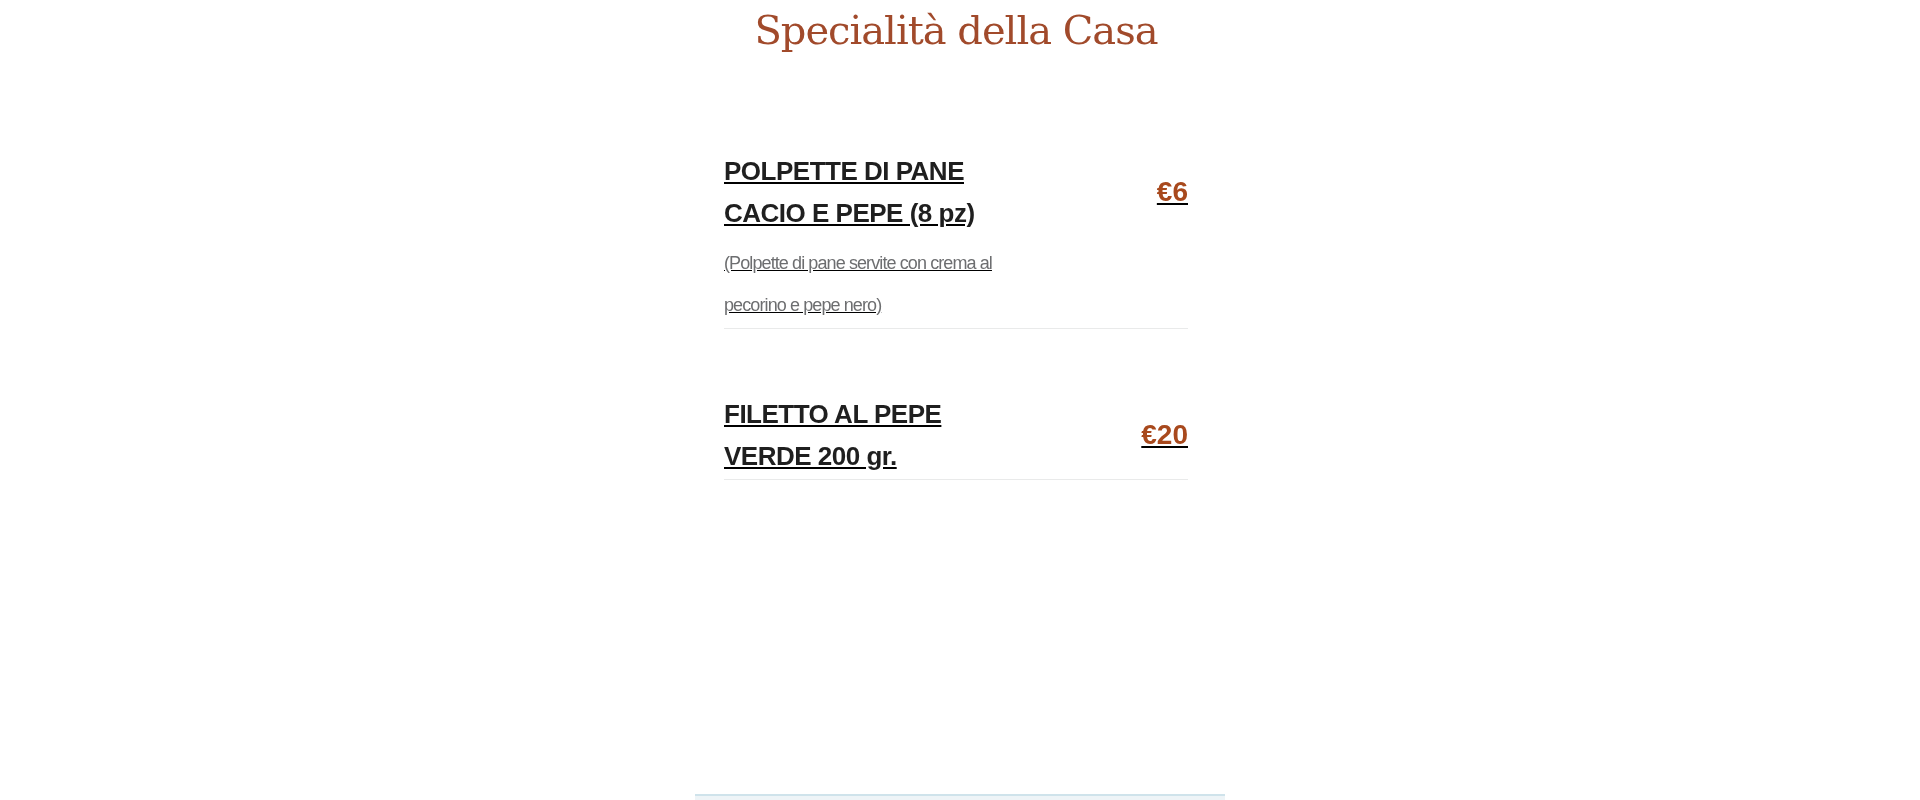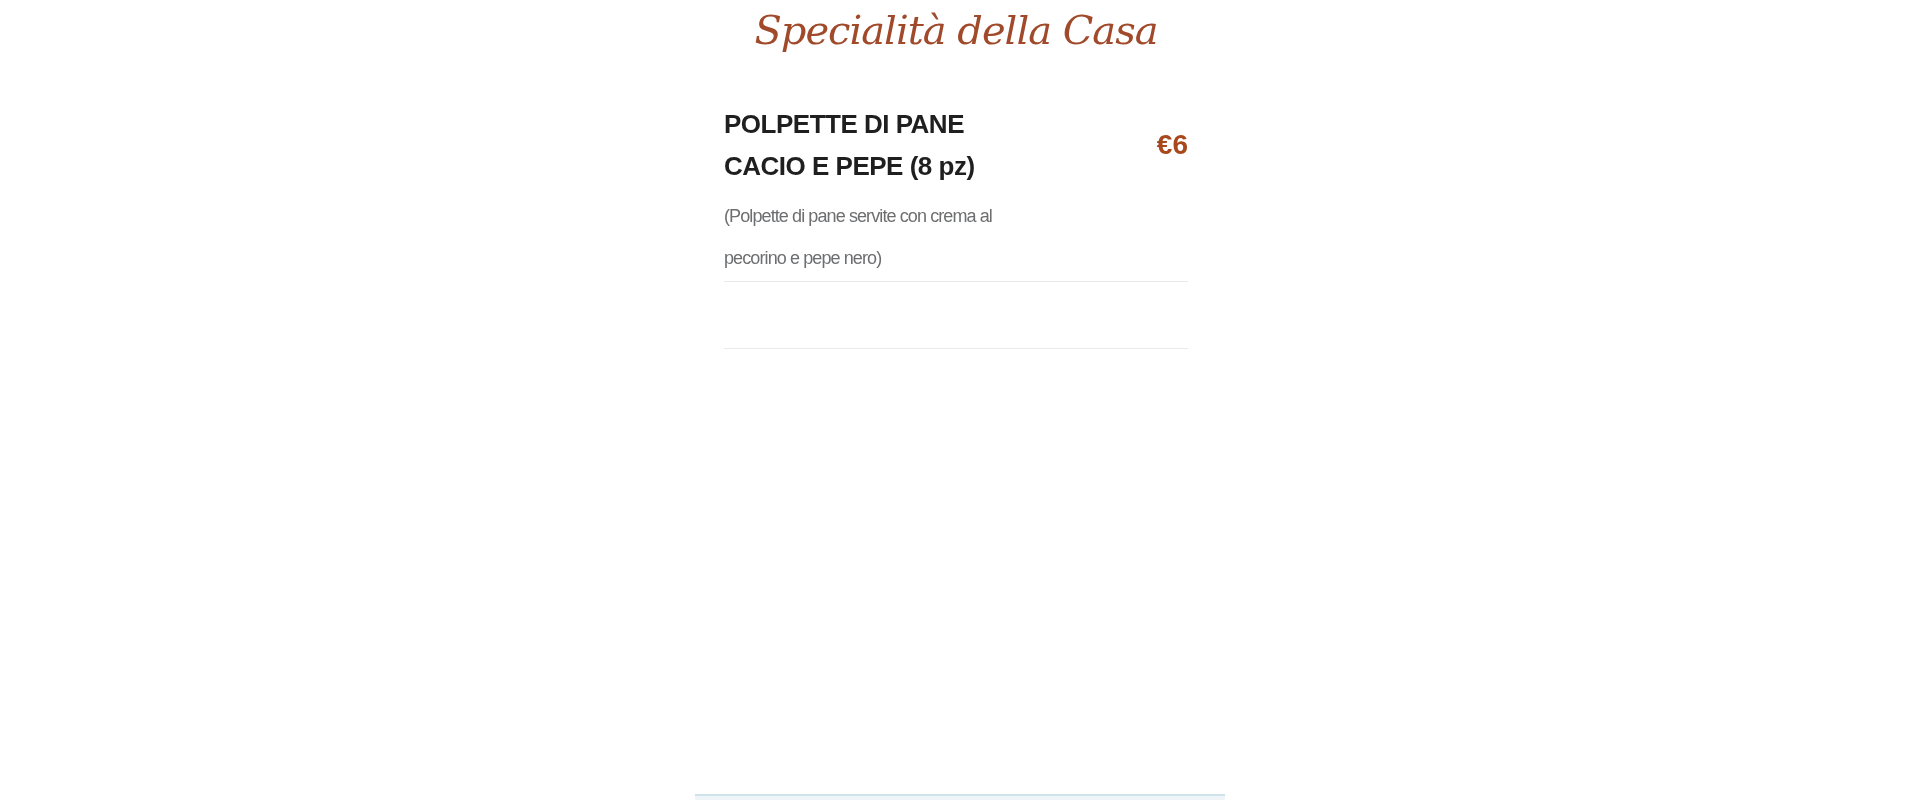--- a/index.html
+++ b/index.html
@@ -13,29 +13,29 @@
   .menu-section {
     position: absolute;
     left: 724px;
     top: 0;
     width: 464px;
   }
   .section-title {
     text-align: center;
     color: #a14a2b;
     font-family: "DejaVu Serif", serif;
-    font-style: italic;
     font-weight: 400;
     font-size: 40px;
     line-height: 60px;
     letter-spacing: -1px;
     white-space: nowrap;
   }
   .items {
-    margin-top: 43px;
+    margin-top: 90px;
+    text-decoration: underline;
   }
   .menu-item {
     padding-bottom: 2px;
     border-bottom: 1px solid #e9eaea;
     margin-bottom: 64px;
   }
   .item-header {
     display: flex;
     justify-content: space-between;
     align-items: center;
@@ -87,18 +87,23 @@
         <div class="item-name">POLPETTE DI PANE
 CACIO E PEPE (8 pz)</div>
         <div class="item-price">€6</div>
       </div>
       <div class="item-desc">(Polpette di pane servite con crema al
 pecorino e pepe nero)</div>
     </div>
 
 
     <div class="menu-item">
+      <div class="item-header">
+        <div class="item-name">FILETTO AL PEPE
+VERDE 200 gr.</div>
+        <div class="item-price">€20</div>
+      </div>
     </div>
 
   </div>
 </div>
 
 <div class="next-section-bar"></div>
 
 </body></html>

